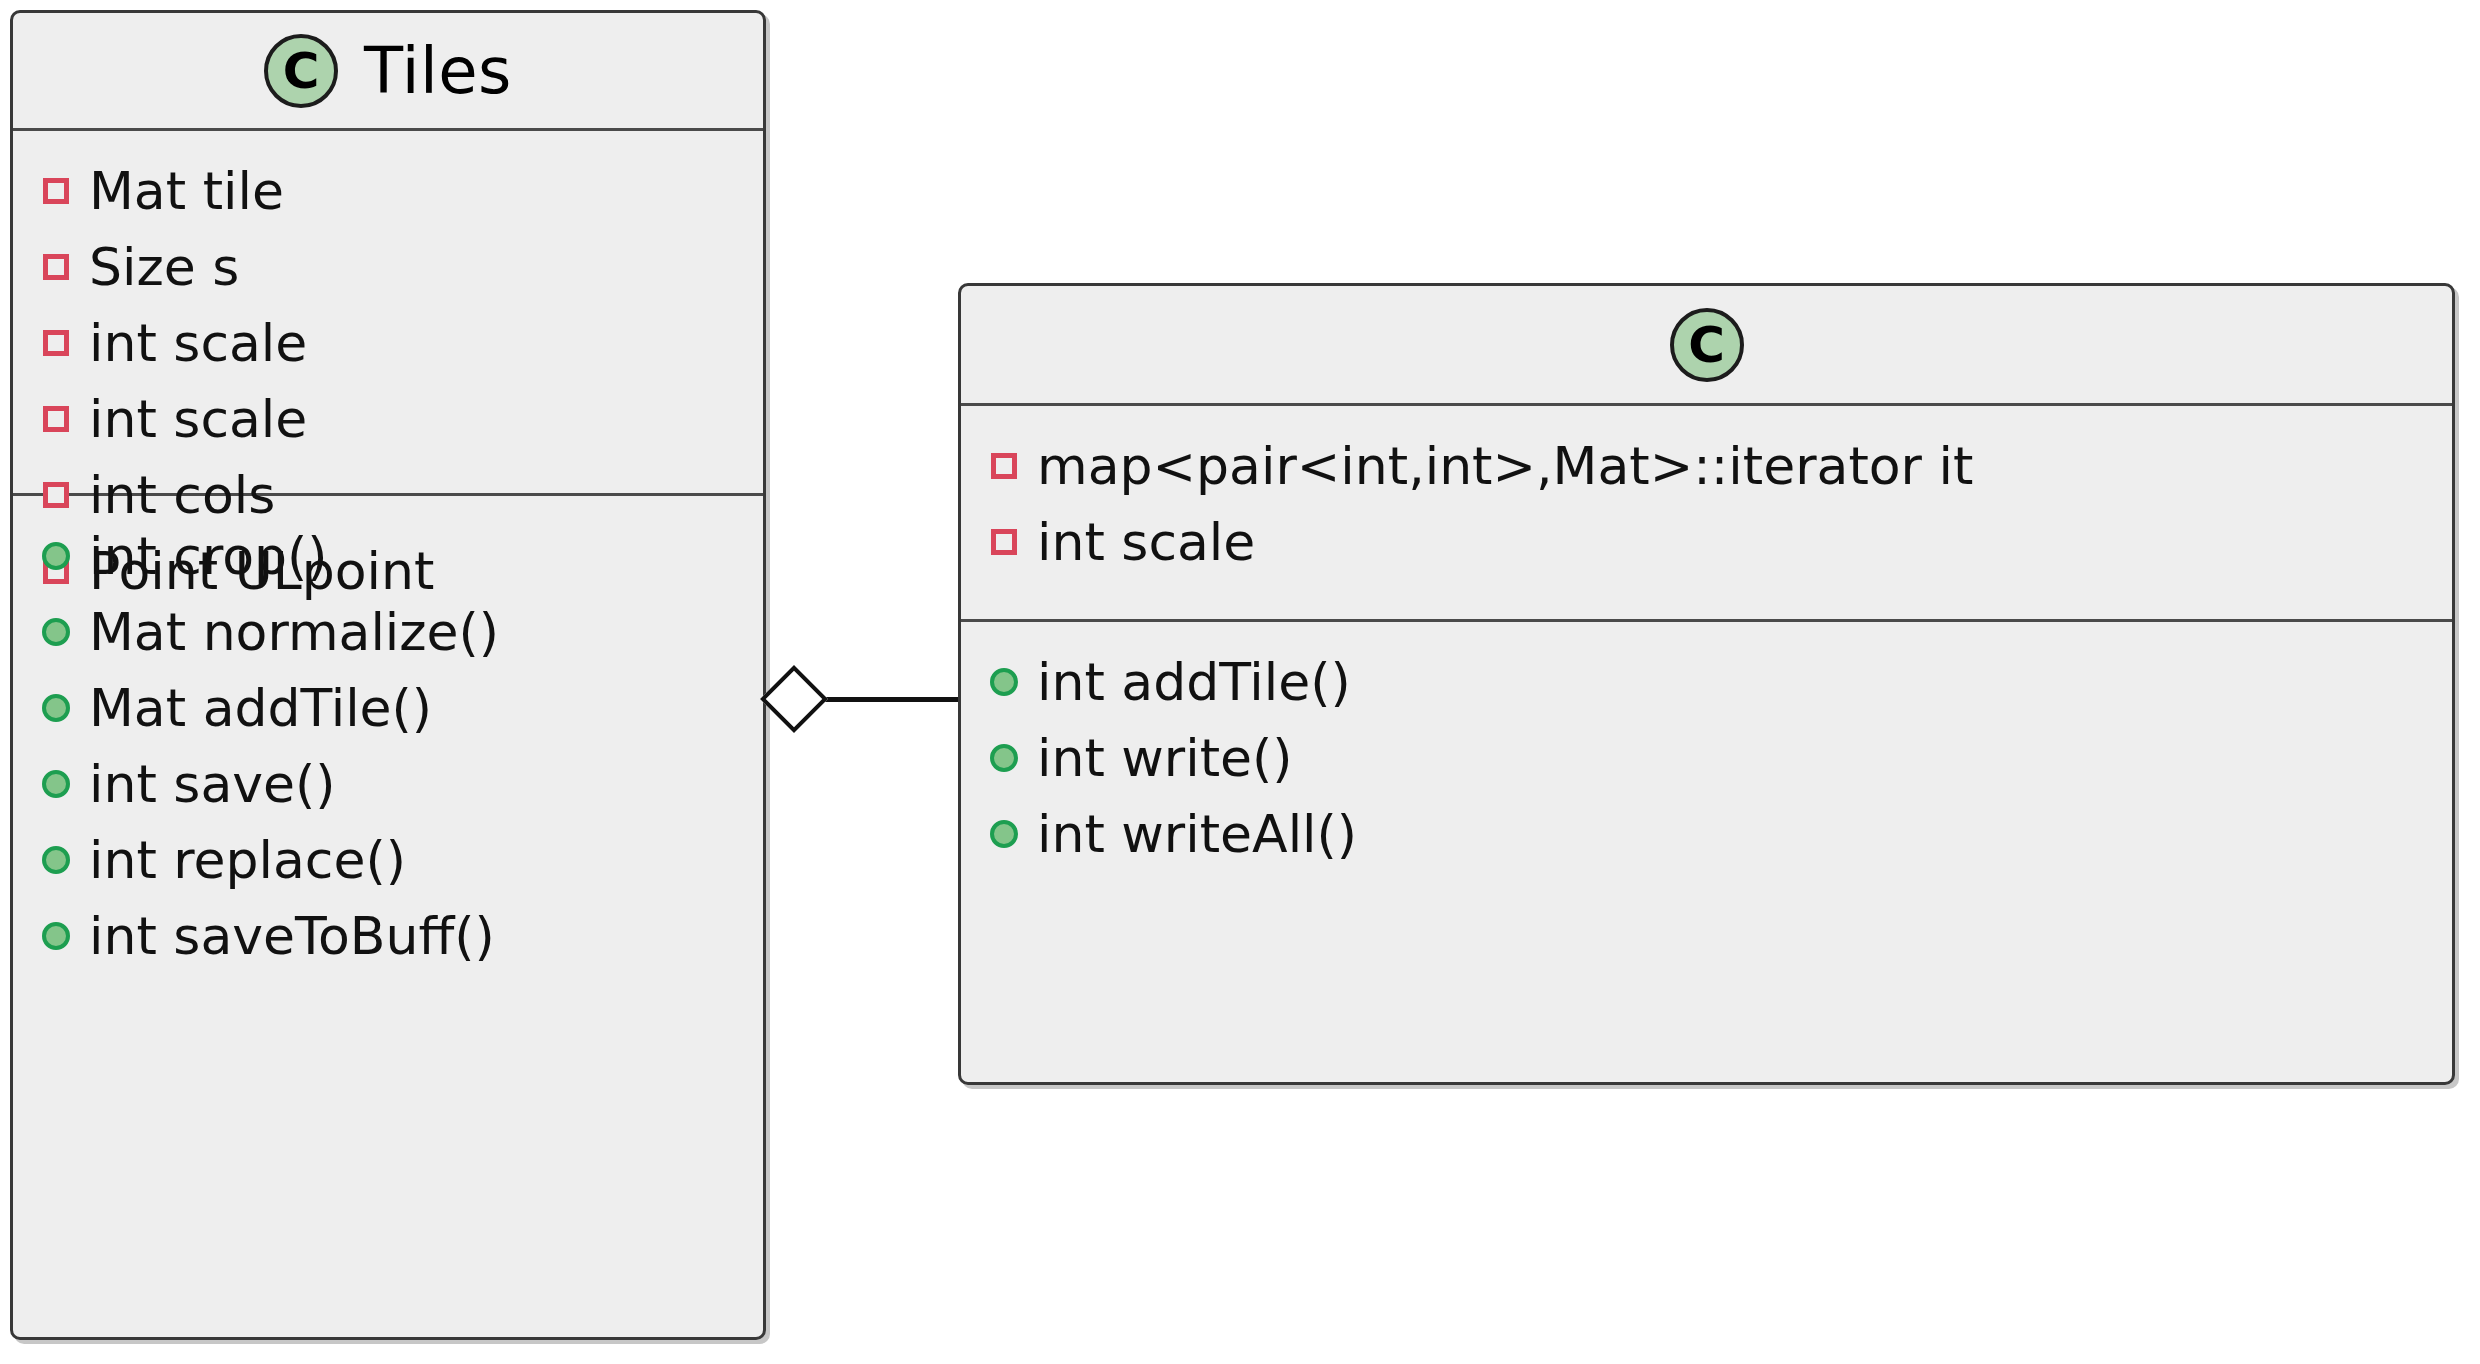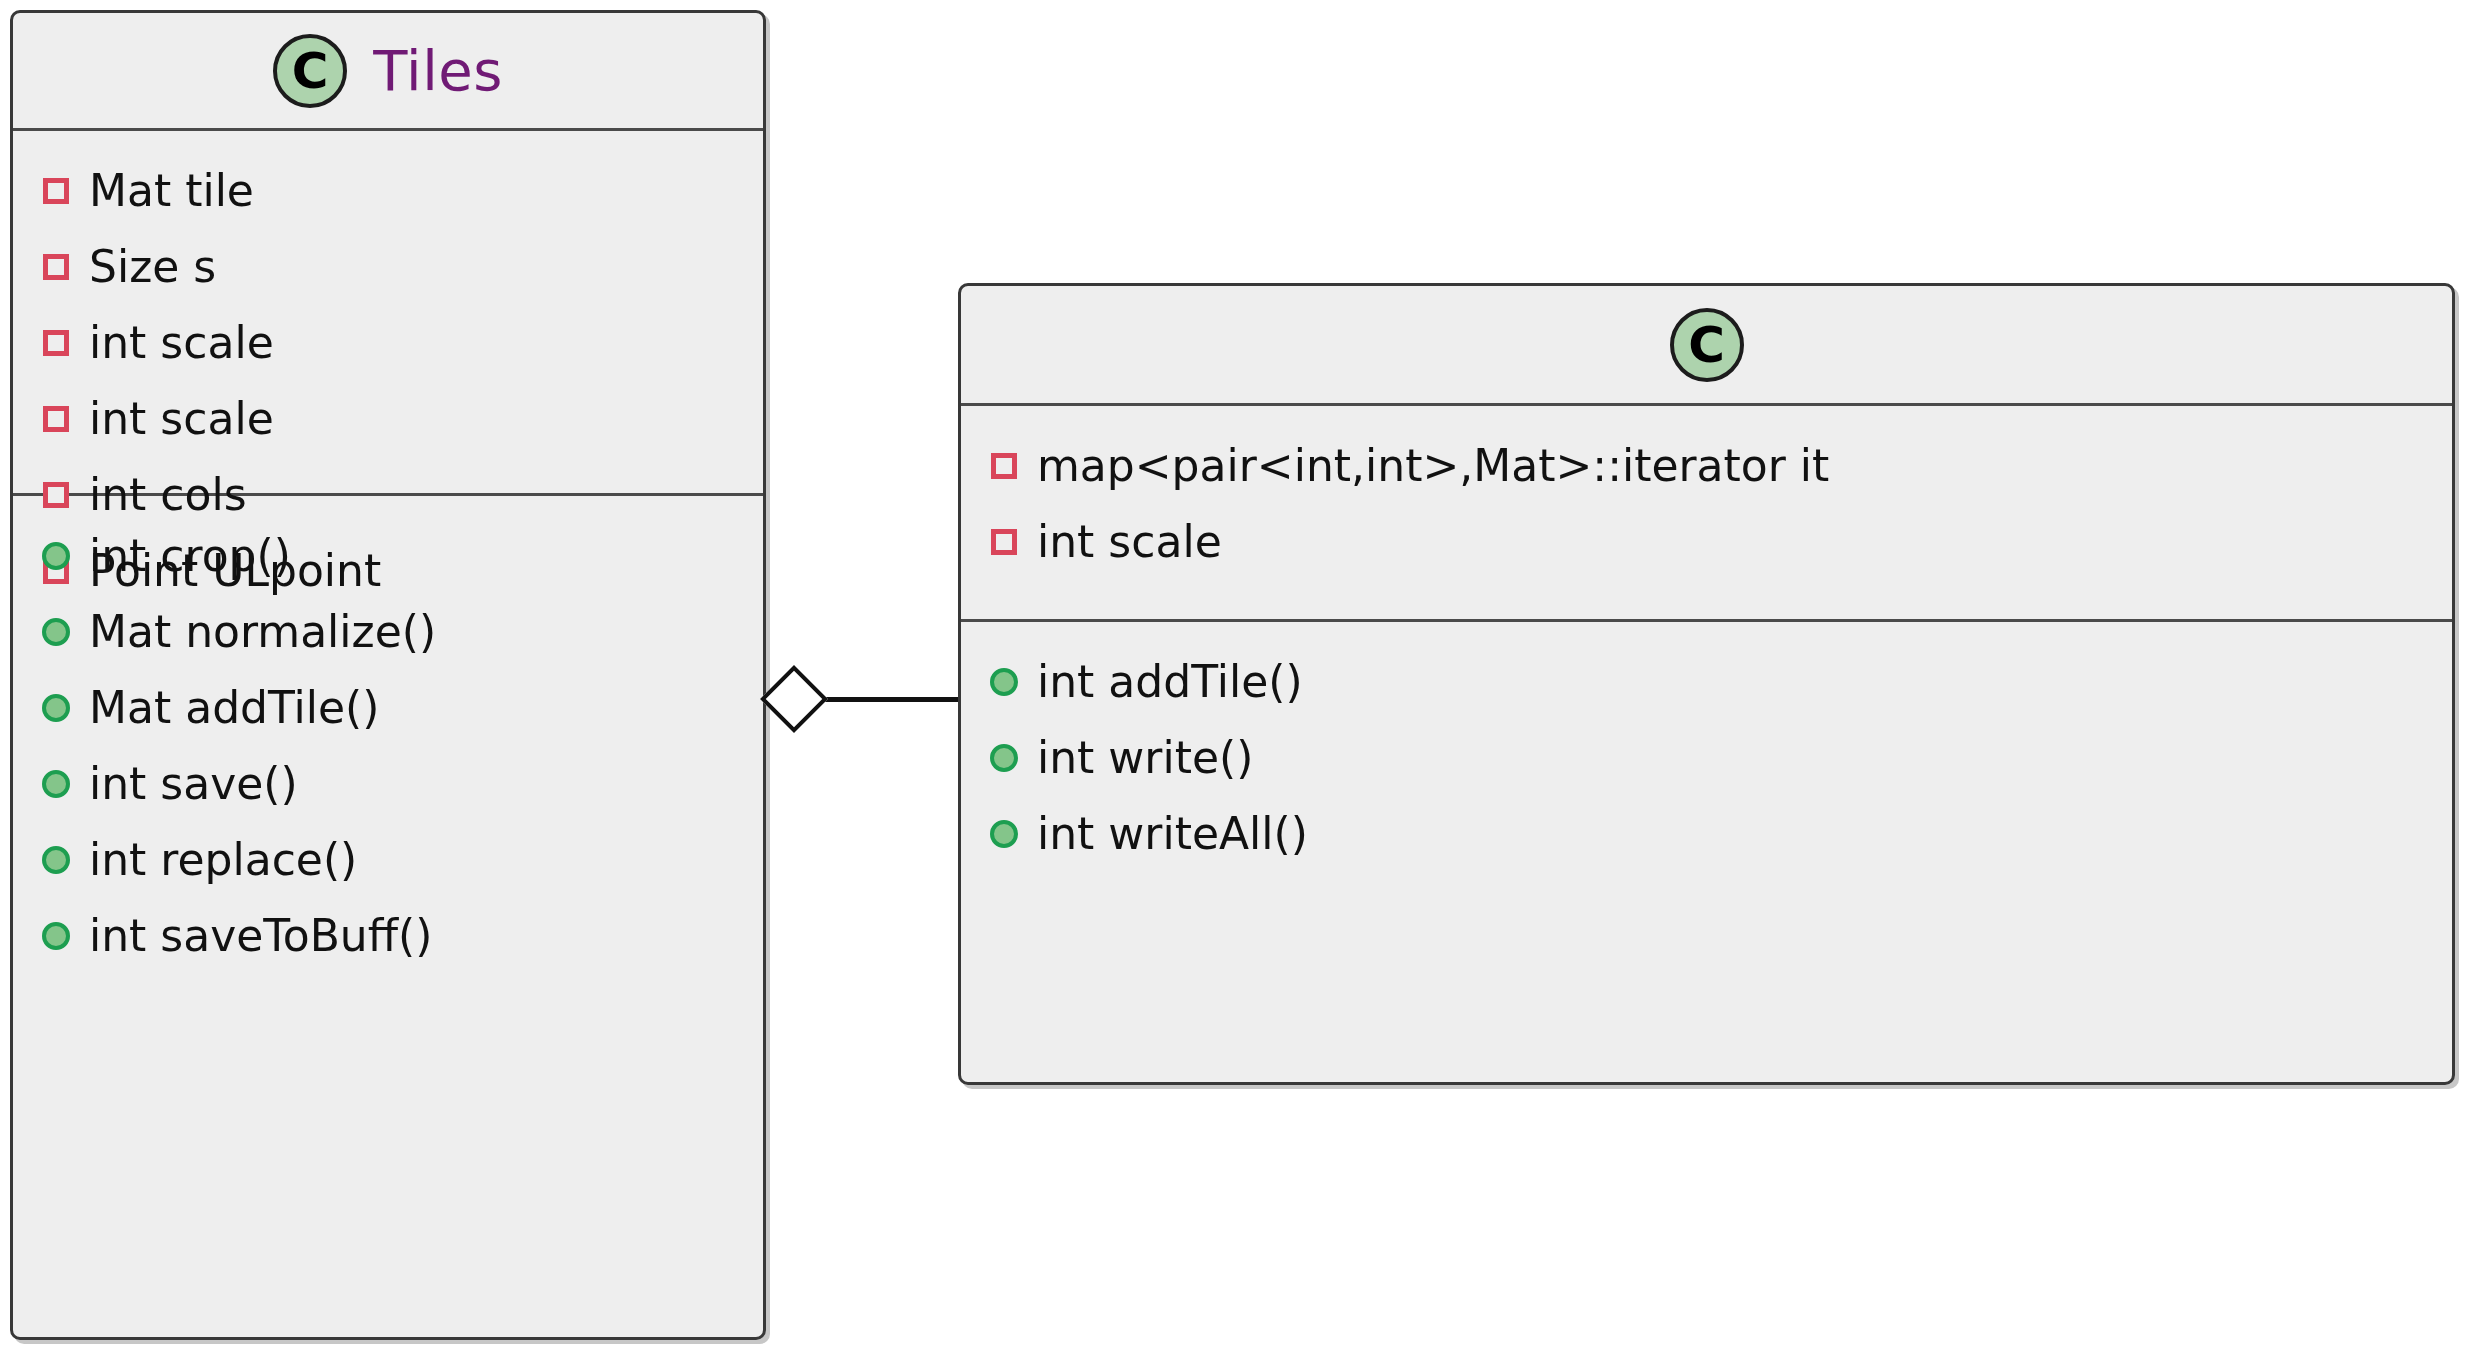--- a/index.html
+++ b/index.html
@@ -43,22 +43,22 @@
     align-items: center;
     justify-content: center;
     font-weight: bold;
     font-size: 50px;
     color: #000000;
     line-height: 1;
     box-sizing: border-box;
     flex: 0 0 auto;
   }
   .class-title {
-    font-size: 56px;
-    color: #701a75;
+    font-size: 64px;
+    color: #000000;
     white-space: nowrap;
     letter-spacing: 0.5px;
     text-align: center;
   }
 
   .compartment {
     box-sizing: border-box;
     padding: 22px 0 22px 0;
   }
   .compartment.attrs {
@@ -91,21 +91,21 @@
   }
   .glyph-public {
     width: 28px;
     height: 28px;
     border-radius: 50%;
     background: #84c58a;
     border: 4px solid #1d9e50;
     box-sizing: border-box;
   }
   .member-label {
-    font-size: 44px;
+    font-size: 52px;
     color: #111111;
     line-height: 1;
   }
 
   
   .connector-line {
     position: absolute;
     background: #111111;
   }
   .diamond {

